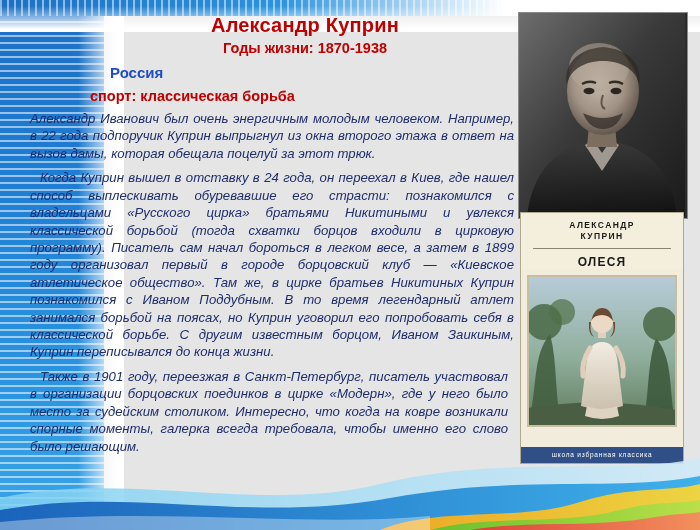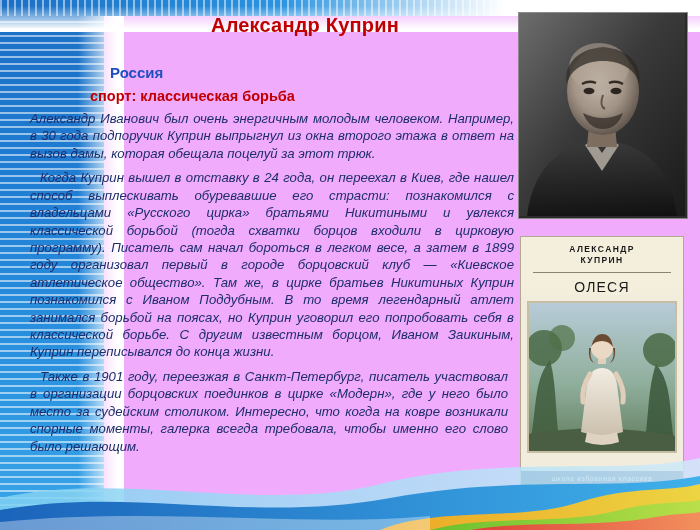--- a/index.html
+++ b/index.html
@@ -12,21 +12,21 @@
     font-family: "Liberation Sans", sans-serif;
     background: #ffffff;
     overflow: hidden;
   }
 
   .slide {
     position: relative;
     width: 700px;
     height: 530px;
     overflow: hidden;
-    background: #f0abfc;
+    background: #e5e5e5;
   }
 
   
   .bg-left-stripes {
     position: absolute;
     left: 0;
     top: 0;
     width: 104px;
     height: 530px;
     background:
@@ -155,21 +155,21 @@
     border: 1px solid #8a8a8a;
     background: #2b2b2b;
     overflow: hidden;
   }
   .portrait svg { display: block; }
 
   
   .book {
     position: absolute;
     left: 520px;
-    top: 236px;
+    top: 212px;
     width: 162px;
     height: 250px;
     background: #f2ecdc;
     border: 1px solid #b0a88f;
     overflow: hidden;
   }
   .book-top {
     background: #f4eedd;
     text-align: center;
     padding-top: 7px;
@@ -180,22 +180,22 @@
     color: #1a1a1a;
     letter-spacing: 1.4px;
     line-height: 1.35;
   }
   .book-rule {
     height: 1px;
     background: #8d8470;
     margin: 5px 12px 6px 12px;
   }
   .book-title1 {
-    font-size: 14px;
-    font-weight: normal;
+    font-size: 12px;
+    font-weight: bold;
     color: #1b1b1b;
     letter-spacing: 1.2px;
   }
   .book-title2 {
     font-size: 15.5px;
     font-weight: bold;
     color: #1b1b1b;
     letter-spacing: 0.6px;
     line-height: 1.1;
     margin-top: 3px;
@@ -226,25 +226,26 @@
 <body>
 
 <div class="slide">
 
   <div class="bg-left-stripes"></div>
   <div class="bg-left-fade"></div>
   <div class="bg-top-stripes"></div>
   <div class="bg-top-fade"></div>
 
   <div class="title">Александр Куприн</div>
+  <div class="subtitle-years">Годы жизни: 1870-1938</div>
   <div class="subtitle-country">Россия</div>
   <div class="subtitle-sport">спорт: классическая борьба</div>
 
   <div class="body-text">
-    <p class="p1">Александр Иванович был очень энергичным молодым человеком. Например, в 30 года подпоручик Куприн выпрыгнул из окна второго этажа в ответ на вызов дамы, которая обещала поцелуй за этот трюк.</p>
+    <p class="p1">Александр Иванович был очень энергичным молодым человеком. Например, в 22 года подпоручик Куприн выпрыгнул из окна второго этажа в ответ на вызов дамы, которая обещала поцелуй за этот трюк.</p>
     <p class="p2">Когда Куприн вышел в отставку в 24 года, он переехал в Киев, где нашел способ выплескивать обуревавшие его страсти: познакомился с владельцами «Русского цирка» братьями Никитиными и увлекся классической борьбой (тогда схватки борцов входили в цирковую программу). Писатель сам начал бороться в легком весе, а затем в 1899 году организовал первый в городе борцовский клуб — «Киевское атлетическое общество». Там же, в цирке братьев Никитиных Куприн познакомился с Иваном Поддубным. В то время легендарный атлет занимался борьбой на поясах, но Куприн уговорил его попробовать себя в классической борьбе. С другим известным борцом, Иваном Заикиным, Куприн переписывался до конца жизни.</p>
     <p class="p3">Также в 1901 году, переезжая в Санкт-Петербург, писатель участвовал в организации борцовских поединков в цирке «Модерн», где у него было место за судейским столиком. Интересно, что когда на ковре возникали спорные моменты, галерка всегда требовала, чтобы именно его слово было решающим.</p>
   </div>
 
   <div class="portrait">
     <svg width="166" height="203" viewBox="0 0 166 203">
       <defs>
         <linearGradient id="pbg" x1="0" y1="0" x2="1" y2="1">
           <stop offset="0%" stop-color="#6d6d6d"></stop>
           <stop offset="45%" stop-color="#3a3a3a"></stop>

